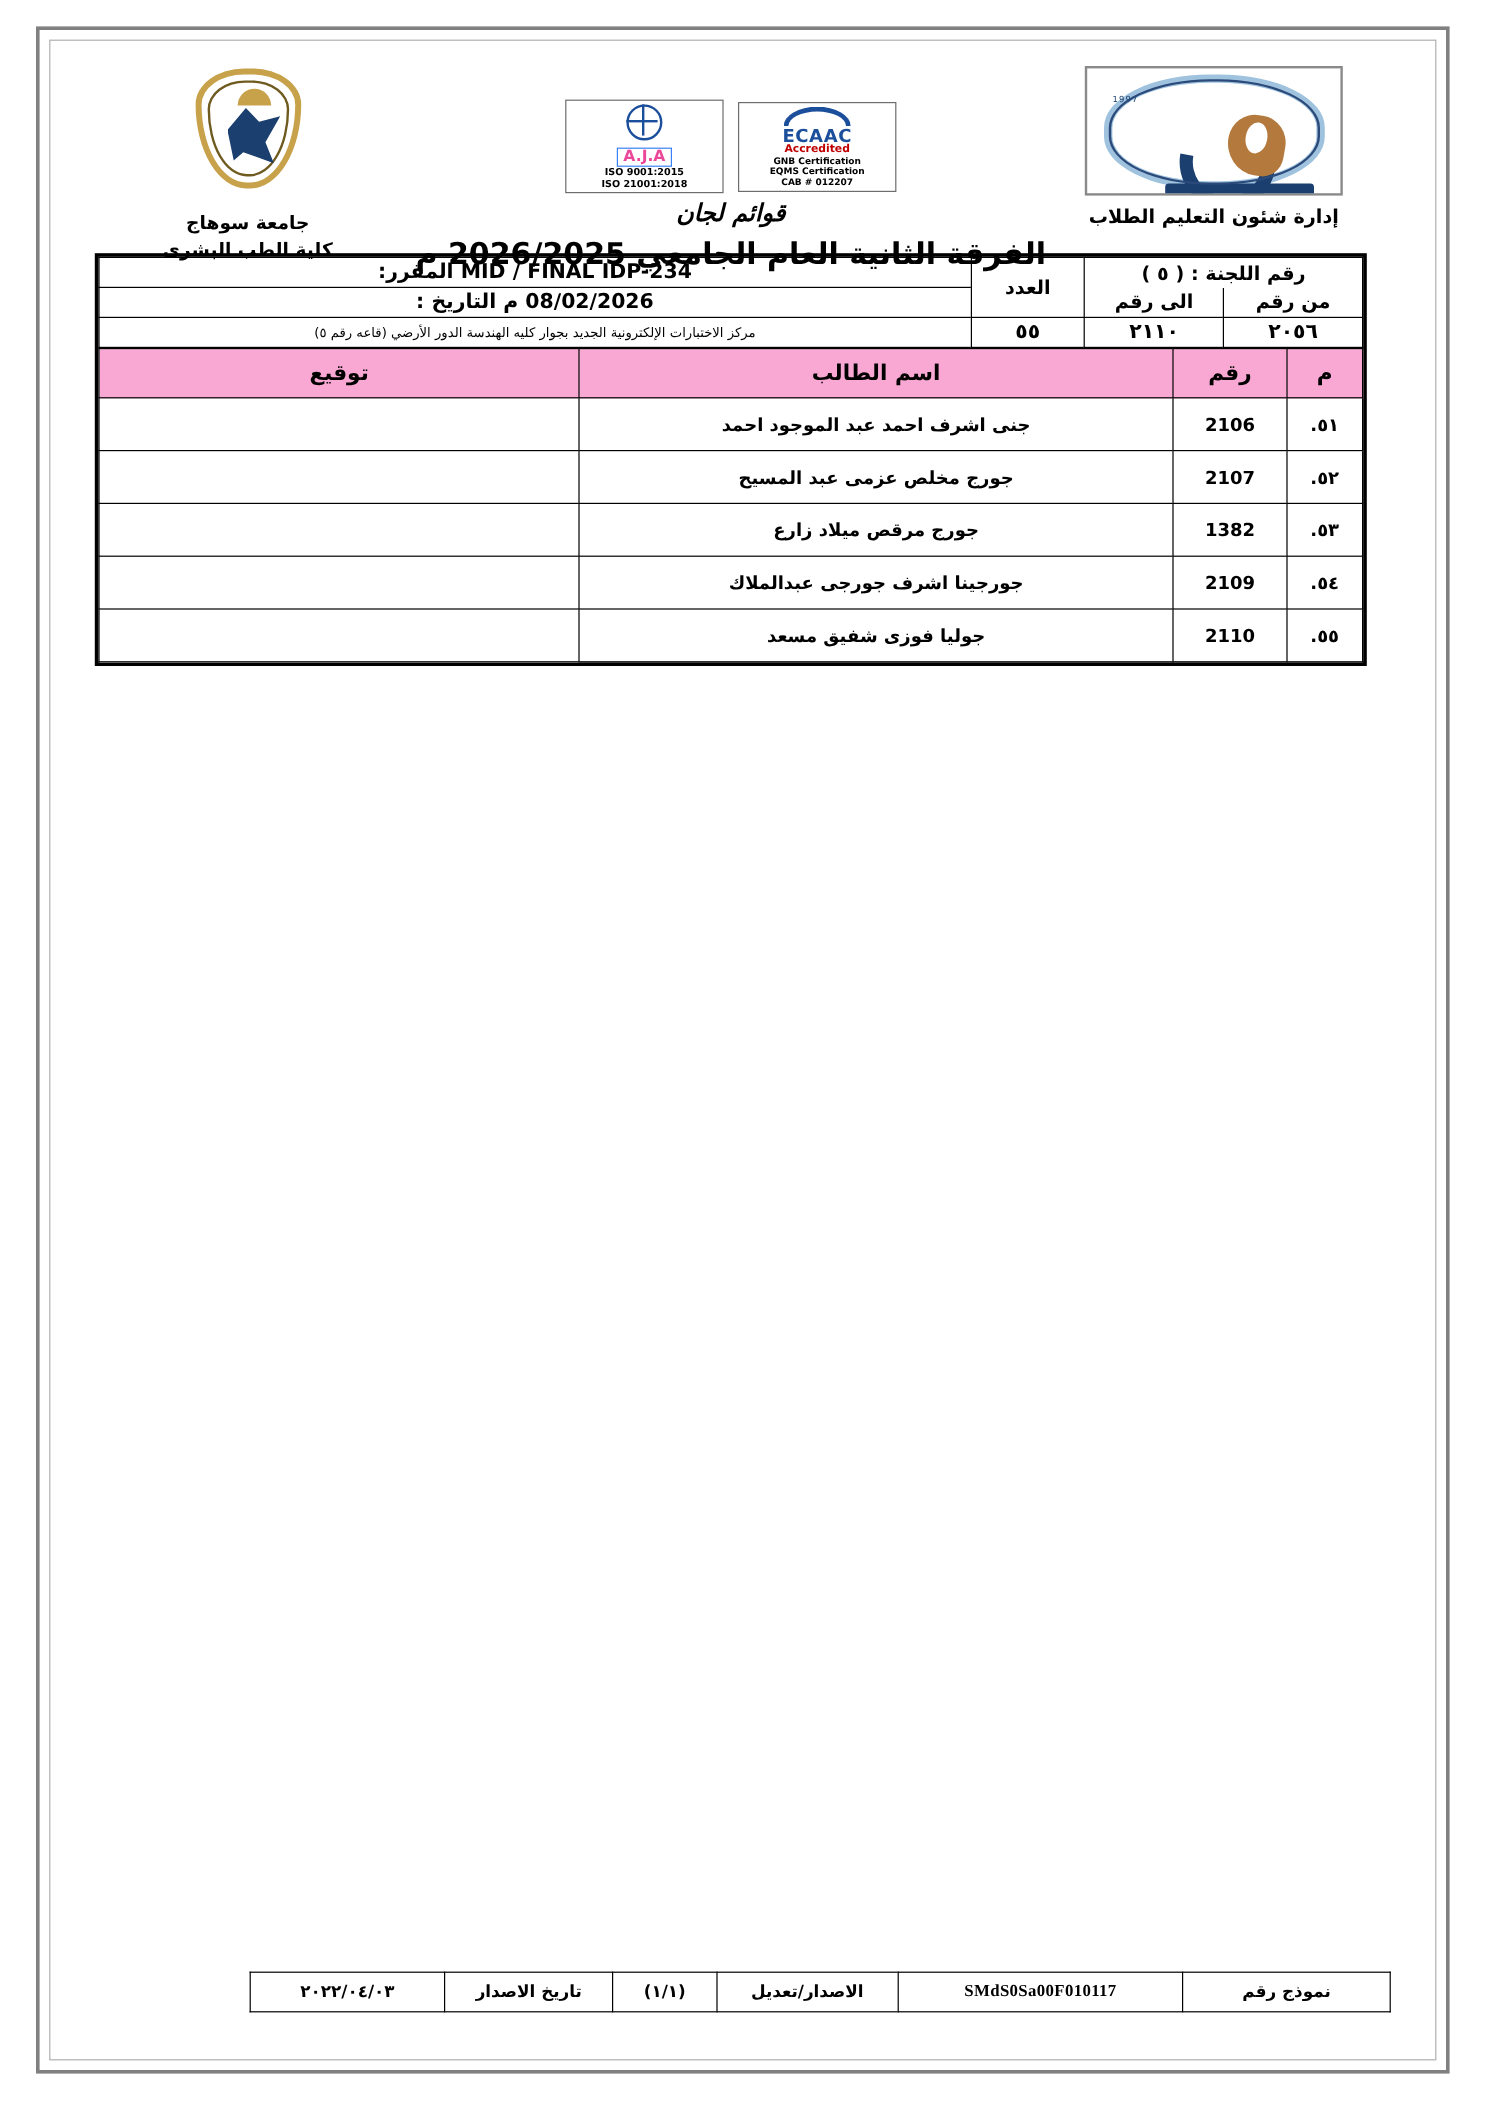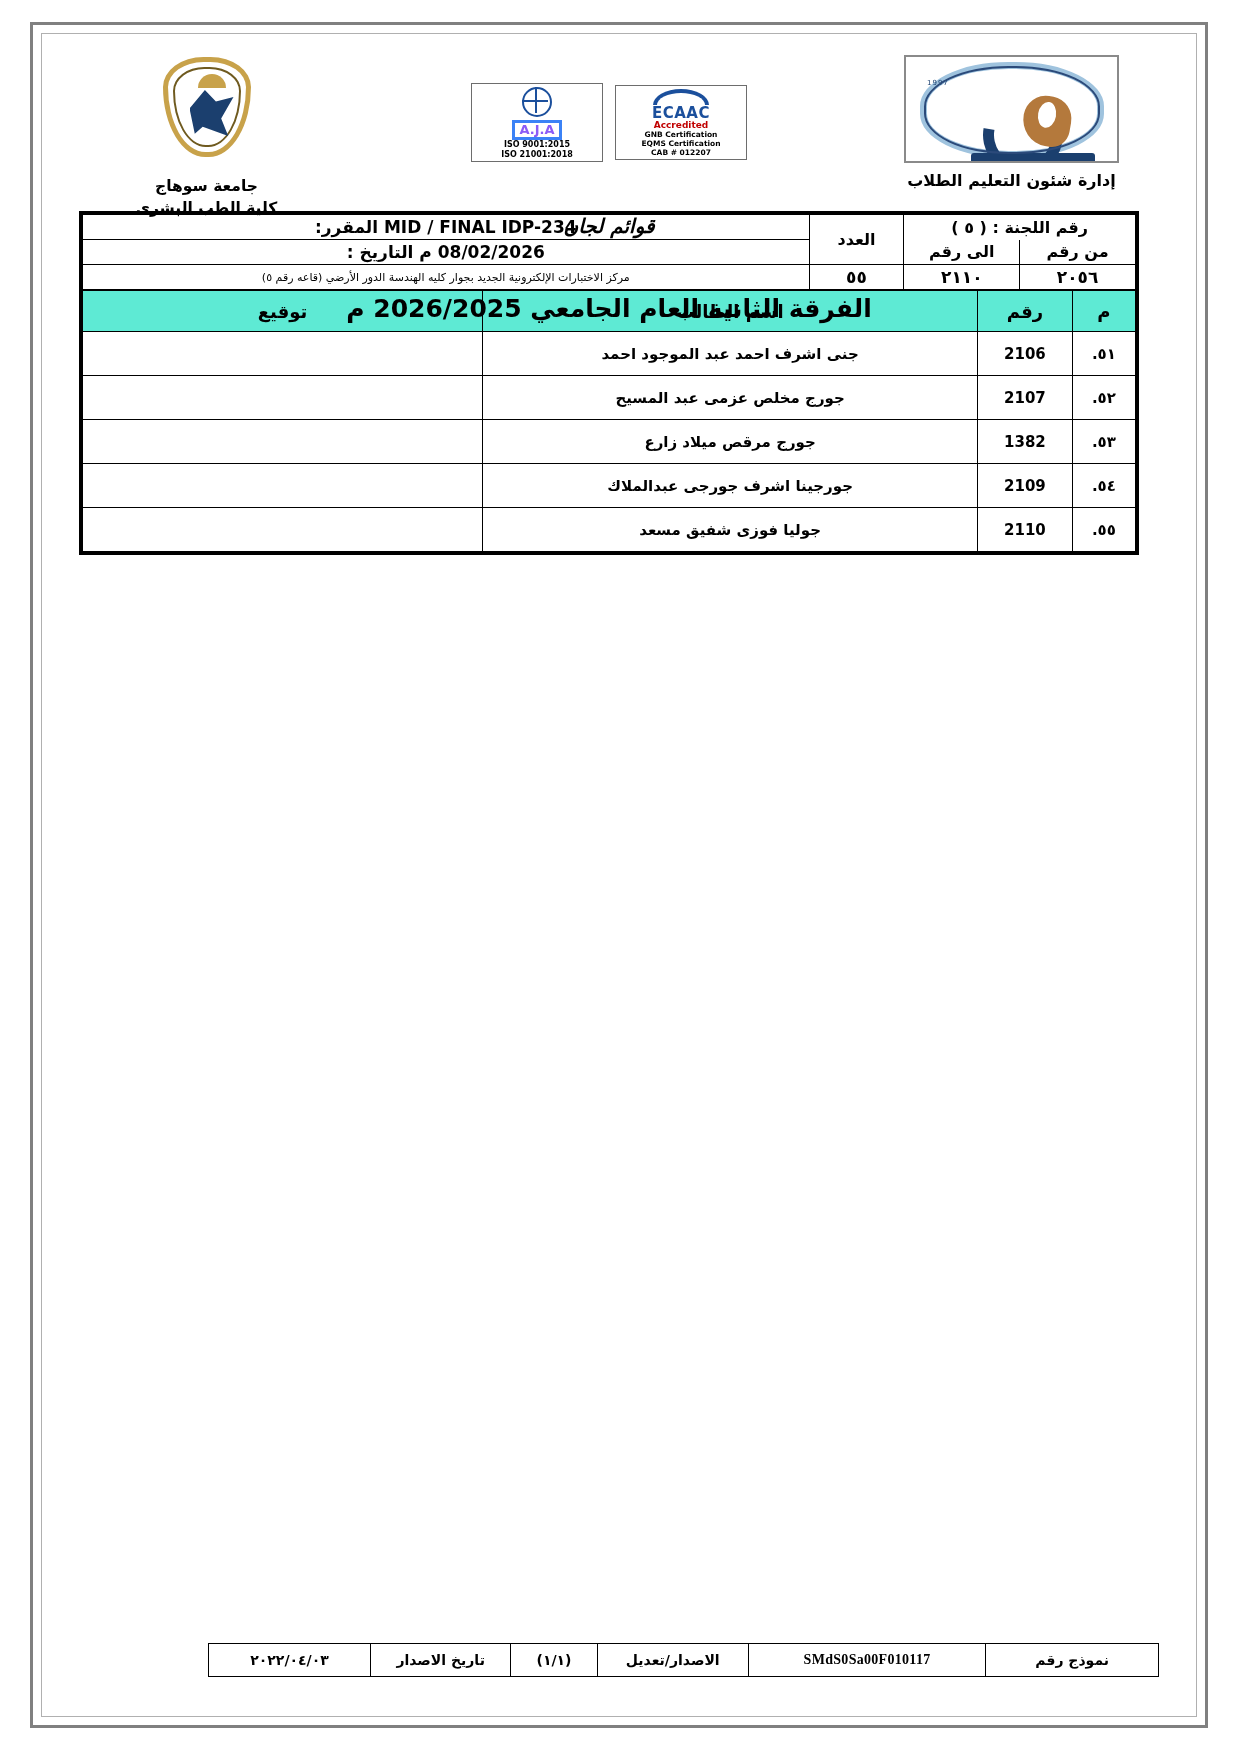--- a/index.html
+++ b/index.html
@@ -53,21 +53,20 @@
     display: flex;
     flex-direction: column;
     align-items: center;
   }
   .hdr-center {
     flex: 1;
     display: flex;
     flex-direction: column;
     align-items: center;
     padding-top: 28px;
-    gap: 48px;
   }
   .univ-lines {
     text-align: center;
     font-size: 15.5px;
     font-weight: bold;
     line-height: 1.45;
     margin-top: 12px;
     font-family: "DejaVu Sans", sans-serif;
   }
   .dept-line {
@@ -233,22 +232,22 @@
   }
   .accred-box .iso {
     font-size: 8px;
     font-weight: bold;
     color: #000;
     line-height: 1.2;
   }
   .accred-box .aja {
     font-size: 13px;
     font-weight: bold;
-    color: #8b5cf6;
-    border:3px solid #3b82f6;
+    color: #ec4899;
+    border:1px solid #3b82f6;
     display:inline-block;
     padding:0 4px;
     line-height:1.1;
   }
   .ecaac-swoosh{
     width: 56px;height:16px;
     margin: 0 auto 1px;
     border-radius: 50% 50% 0 0 / 100% 100% 0 0;
     border: 4px solid #1b4f9c;
     border-bottom: none;
@@ -298,21 +297,21 @@
   }
   .cell-num {
     font-size: 17px;
     font-weight: bold;
   }
   .nobot { border-bottom: none !important; }
   .notop { border-top: none !important; }
 
   table.students th {
     border: 1.5px solid #000;
-    background: #5eead4;
+    background: #f9a8d4;
     font-size: 18px;
     font-weight: bold;
     height: 38px;
   }
   table.students td {
     border: 1.5px solid #000;
     height: 41px;
     font-size: 15px;
     font-weight: bold;
     text-align: center;

